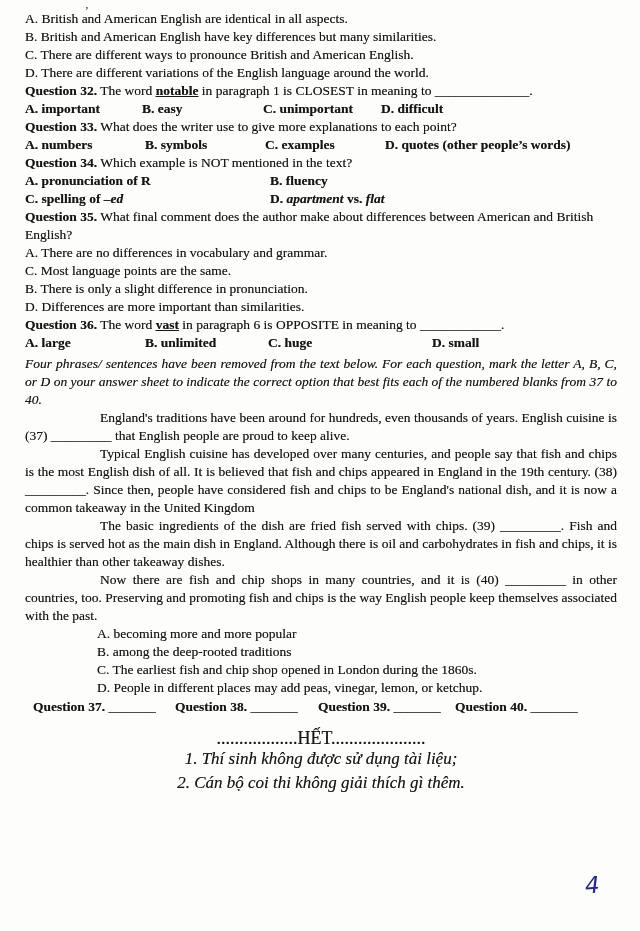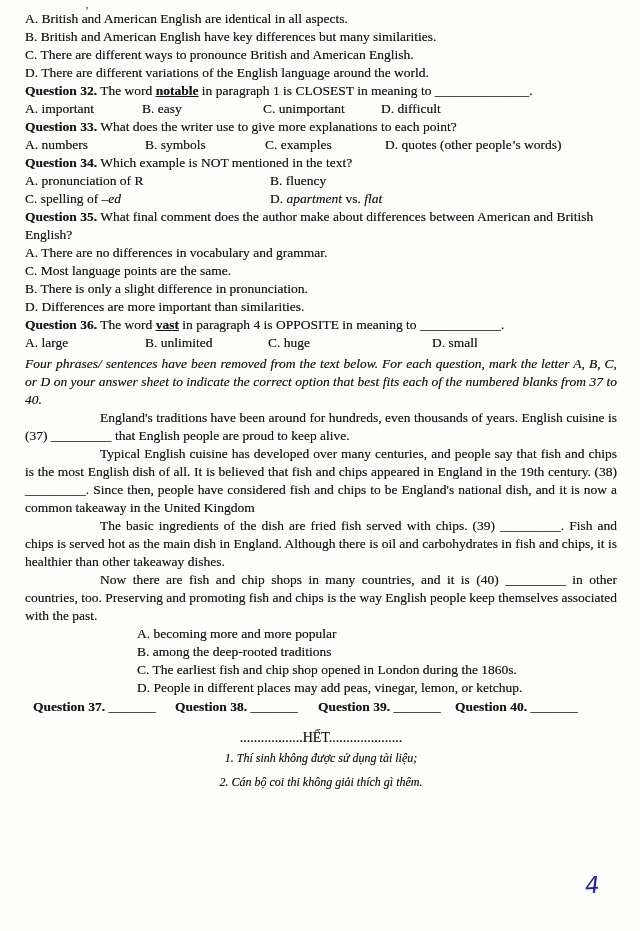--- a/index.html
+++ b/index.html
@@ -16,39 +16,39 @@
     font-size:13.5px;
     line-height:18px;
     padding:10px 23px 0 25px;
     overflow:hidden;
     text-shadow:0 0 0.4px rgba(20,20,20,0.55);
   }
   .ln { margin:0; }
   b { font-weight:bold; }
   .kw { font-weight:bold; text-decoration:underline; }
   .opt-row { display:flex; }
-  .opt-row > span { flex:0 0 auto; white-space:nowrap; }
+  .opt-row > span { flex:0 0 auto; white-space:nowrap;font-weight:bold; }
   .row32 .o1 { width:117px; } .row32 .o2 { width:121px; } .row32 .o3 { width:118px; }
   .row33 .o1 { width:120px; } .row33 .o2 { width:120px; } .row33 .o3 { width:120px; }
   .row36 .o1 { width:120px; } .row36 .o2 { width:123px; } .row36 .o3 { width:164px; }
   .row34 .o1 { width:245px; }
   .instruction {
     margin-top:3px;
     font-weight:normal; font-style:italic;
     text-align:justify;
   }
   .para { text-align:justify; text-indent:75px; }
-  .cloze-opt { margin-left:112px; }
+  .cloze-opt { margin-left:72px; }
   .answers { display:flex; padding-left:8px; margin-top:1px; }
   .answers > span { flex:0 0 auto; white-space:nowrap; }
   .answers .a1 { width:142px; } .answers .a2 { width:143px; } .answers .a3 { width:137px; }
   .blank { letter-spacing:0; }
   .footer { margin-top:13px; text-align:center; }
-  .footer .het { font-size:14px; }
-  .footer .note { font-style:italic; font-size:12px; line-height:23.5px; }
+  .footer .het { font-size:18px; }
+  .footer .note { font-style:italic; font-size:17px; line-height:23.5px; }
   .page-num {
     position:absolute; top:876px; right:40px;
     color:#24249a;
     font-family:"DejaVu Sans",sans-serif;
     font-style:italic;
     font-size:23px;
     transform:rotate(-4deg);
     text-shadow:none;
   }
   .stray {
@@ -93,21 +93,21 @@
     <span class="o1"><span>C. spelling of </span><i>–ed</i></span>
     <span><span>D. </span><i>apartment</i><span> vs. </span><i>flat</i></span>
   </div>
 
   <p class="ln"><b>Question 35.</b><span> What final comment does the author make about differences between American and British</span><br><span>English?</span></p>
   <p class="ln">A. There are no differences in vocabulary and grammar.</p>
   <p class="ln">C. Most language points are the same.</p>
   <p class="ln">B. There is only a slight difference in pronunciation.</p>
   <p class="ln">D. Differences are more important than similarities.</p>
 
-  <p class="ln"><b>Question 36.</b><span> The word </span><span class="kw">vast</span><span> in paragraph 4 is OPPOSITE in meaning to </span><span class="blank">____________</span><span>.</span></p>
+  <p class="ln"><b>Question 36.</b><span> The word </span><span class="kw">vast</span><span> in paragraph 6 is OPPOSITE in meaning to </span><span class="blank">____________</span><span>.</span></p>
   <div class="ln opt-row row36">
     <span class="o1">A. large</span>
     <span class="o2">B. unlimited</span>
     <span class="o3">C. huge</span>
     <span class="o4">D. small</span>
   </div>
 
   <p class="instruction">Four phrases/ sentences have been removed from the text below. For each question, mark the letter A, B, C, or D on your answer sheet to indicate the correct option that best fits each of the numbered blanks from 37 to 40.</p>
   <p class="para">England's traditions have been around for hundreds, even thousands of years. English cuisine is (37) _________ that English people are proud to keep alive.</p>
   <p class="para">Typical English cuisine has developed over many centuries, and people say that fish and chips is the most English dish of all. It is believed that fish and chips appeared in England in the 19th century. (38) _________. Since then, people have considered fish and chips to be England's national dish, and it is now a common takeaway in the United Kingdom</p>

